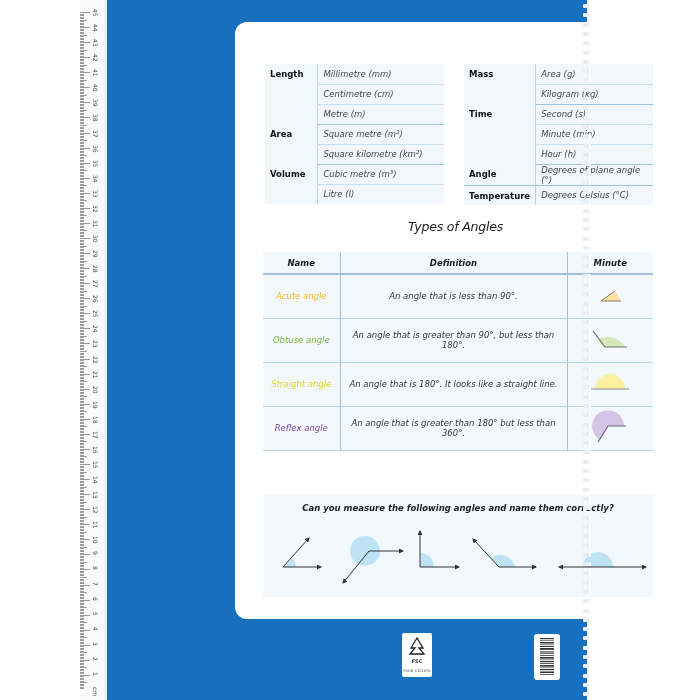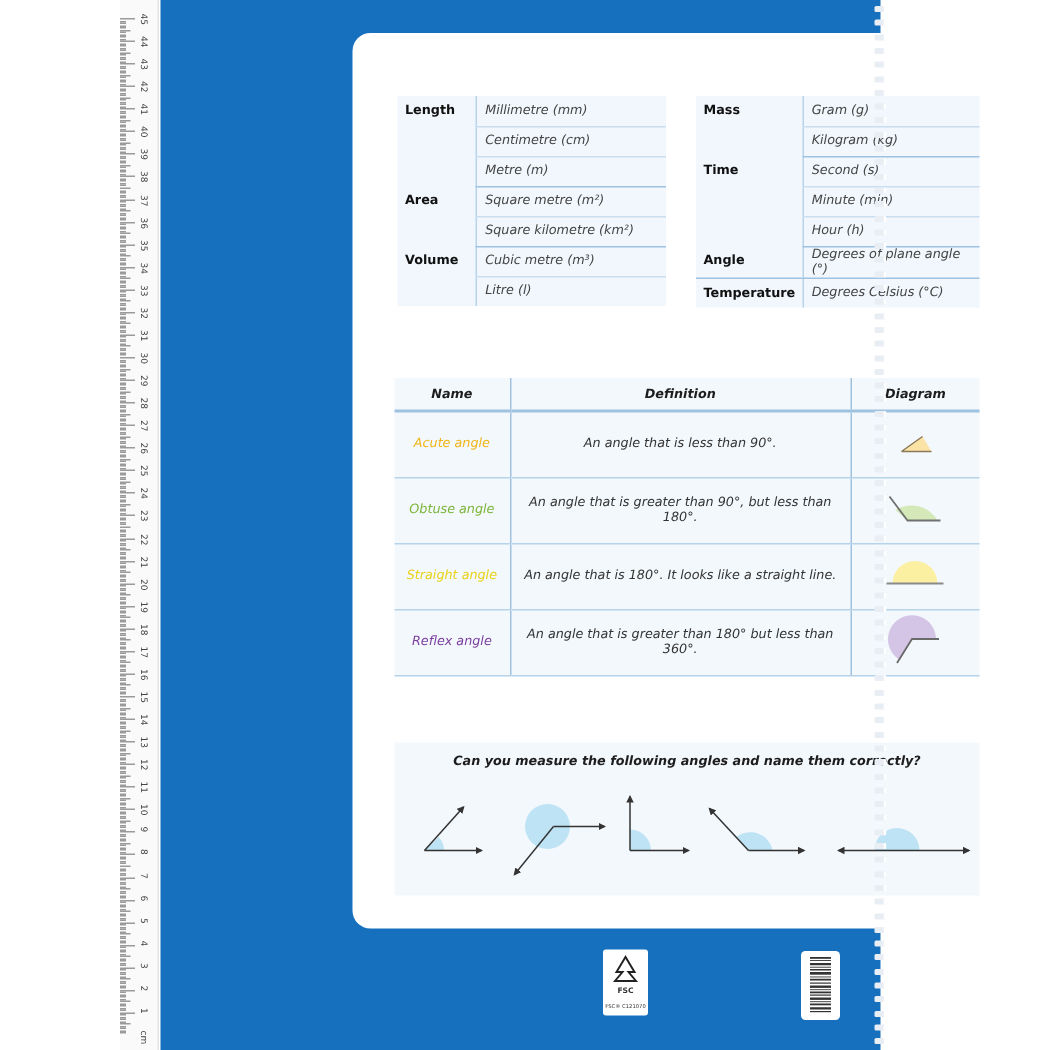--- a/index.html
+++ b/index.html
@@ -584,21 +584,21 @@
             </tr>
       </tbody>
         </table>
     </div>
 
     <div class="units" style="left:229px; width:189px;">
       <table>
         <tbody>
             <tr>
               <td class="cat" rowspan="2" style="width:63px;">Mass</td>
-            <td class="unit">Gram (g)</td>
+            <td class="unit">Area (g)</td>
             </tr>
         <tr class="groupend">
               <td class="unit">Kilogram (kg)</td>
             </tr>
         <tr>
               <td class="cat" rowspan="3">Time</td>
             <td class="unit">Second (s)</td>
             </tr>
         <tr>
               <td class="unit">Minute (min)</td>
@@ -611,28 +611,29 @@
             <td class="unit">Degrees of plane angle (°)</td>
             </tr>
         <tr>
               <td class="cat">Temperature</td>
             <td class="unit" style="border-bottom:none;">Degrees Celsius (°C)</td>
             </tr>
       </tbody>
         </table>
     </div>
 
+    <div class="title" style="top:197px;">Types of Angles</div>
 
     <div class="angles">
       <table>
         <tbody>
             <tr>
           <th style="width:77px;">Name</th>
           <th>Definition</th>
-          <th style="width:86px;">Diagram</th>
+          <th style="width:86px;">Minute</th>
         </tr>
         <tr>
           <td class="name" style="color:#f0b51a;">Acute angle</td>
           <td>An angle that is less than 90°.</td>
           <td>
             <svg width="30" height="20">
               <path d="M6 16 L26 16 L20 6 Z" fill="#fbe3a6"></path>
               <path d="M6 16 L26 16 M6 16 L20 6" stroke="#8a7a5a" stroke-width="1" fill="none"></path>
             </svg>
           </td>

